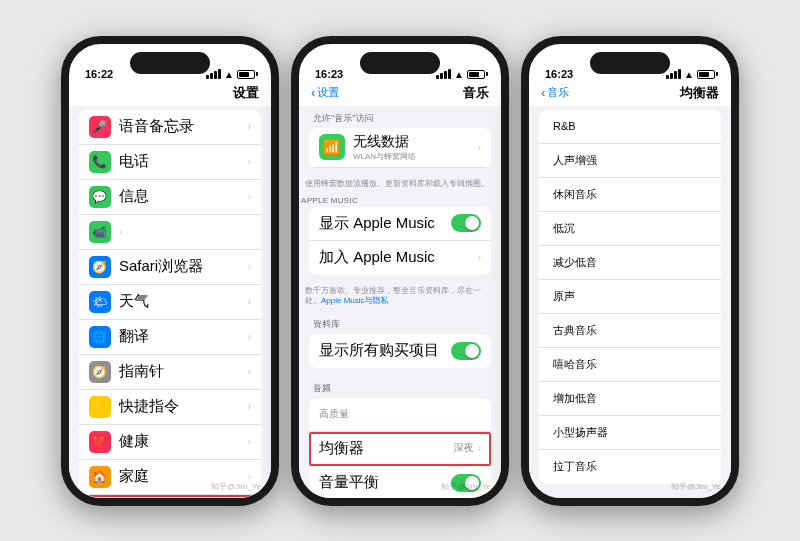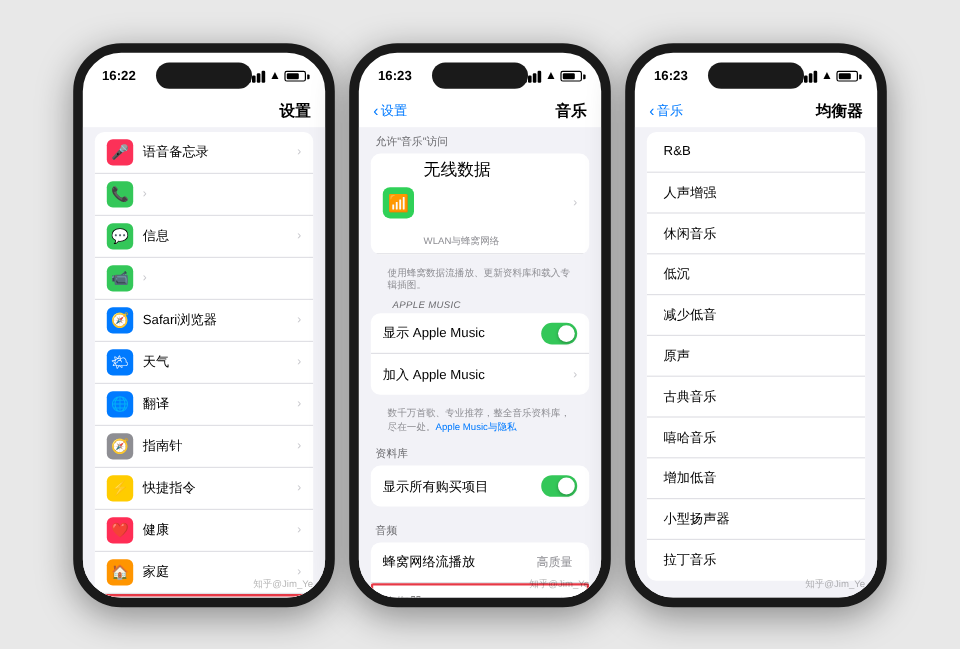--- a/index.html
+++ b/index.html
@@ -39,21 +39,21 @@
       border-radius: 12px;
       position: absolute;
       top: 8px;
       left: 50%;
       transform: translateX(-50%);
       z-index: 10;
     }
     .status-bar {
       display: flex;
       justify-content: space-between;
-      align-items: center;
+      align-items: flex-end;
       padding: 4px 16px 2px;
       font-size: 10px;
       font-weight: 600;
       color: #000;
       height: 38px;
       flex-shrink: 0;
     }
     .status-left { font-size: 11px; font-weight: 700; }
     .status-right {
       display: flex;
@@ -146,21 +146,21 @@
       border-radius: 5px;
       display: flex;
       align-items: center;
       justify-content: center;
       margin-right: 8px;
       font-size: 12px;
       flex-shrink: 0;
       color: #fff;
     }
     .item-label {
-      font-size: 11px;
+      font-size: 15px;
       color: #000;
       flex: 1;
     }
     .item-value {
       font-size: 10px;
       color: #8e8e93;
       margin-right: 4px;
     }
     .chevron {
       color: #c7c7cc;
@@ -190,24 +190,23 @@
     .icon-blue { background: #007aff; }
     .icon-orange { background: #ff9500; }
     .icon-gray { background: #8e8e93; }
     .icon-yellow { background: #ffcc00; }
     .icon-pink { background: #ff2d55; }
 
     
     .apple-music-header {
       font-size: 8px;
       color: #6c6c70;
-      padding: 2px 28px;
+      padding: 2px 2px;
       letter-spacing: 0.3px;
       text-transform: uppercase;
-      font-style: italic;
     }
 
     
     .eq-item {
       display: flex;
       align-items: center;
       padding: 7px 14px;
       border-bottom: 0.5px solid #e0e0e5;
       min-height: 34px;
     }
@@ -242,38 +241,38 @@
       background: #30d158;
       border-radius: 6px;
       display: flex;
       align-items: center;
       justify-content: center;
       margin-right: 8px;
       font-size: 14px;
     }
     .wireless-text { flex: 1; }
     .wireless-main { font-size: 14px; color: #000; }
-    .wireless-sub { font-size: 8px; color: #8e8e93; margin-top: 44px; }
+    .wireless-sub { font-size: 8px; color: #8e8e93; }
 
     .phone-screen {
       display: flex;
       flex-direction: column;
       height: 100%;
     }
 
     .scrollable-content {
       flex: 1;
       overflow: hidden;
     }
     
     
     .info-text {
       font-size: 8px;
       color: #8e8e93;
-      padding: 3px 24px 5px;
+      padding: 3px 6px 5px;
       line-height: 1.3;
     }
     .info-text a { color: #007aff; text-decoration: none; }
 
     .highlighted-item {
       outline: 2px solid #e63946;
       outline-offset: -2px;
       border-radius: 2px;
     }
   </style>
@@ -305,20 +304,21 @@
       </div>
       <div class="content scrollable-content">
         <div class="settings-group" style="margin-top:4px;">
           <div class="settings-item">
             <div class="item-icon icon-red">🎤</div>
             <span class="item-label">语音备忘录</span>
             <span class="chevron">›</span>
           </div>
           <div class="settings-item">
             <div class="item-icon icon-green">📞</div>
+            <span class="item-label">电话</span>
             <span class="chevron">›</span>
           </div>
           <div class="settings-item">
             <div class="item-icon icon-green">💬</div>
             <span class="item-label">信息</span>
             <span class="chevron">›</span>
           </div>
           <div class="settings-item">
             <div class="item-icon icon-green">📹</div>
             <span class="chevron">›</span>
@@ -431,21 +431,20 @@
             <span class="item-label">显示所有购买项目</span>
             <div class="toggle on">
                 <div class="toggle-knob"></div>
               </div>
           </div>
         </div>
 
         <div class="section-header">音频</div>
         <div class="settings-group">
           <div class="settings-item">
-            <span class="item-label">蜂窝网络流播放</span>
             <span class="item-value">高质量</span>
           </div>
           <div class="settings-item highlighted-item">
             <span class="item-label">均衡器</span>
             <span class="item-value">深夜</span>
             <span class="chevron">›</span>
           </div>
           <div class="settings-item">
             <span class="item-label">音量平衡</span>
             <div class="toggle on">

